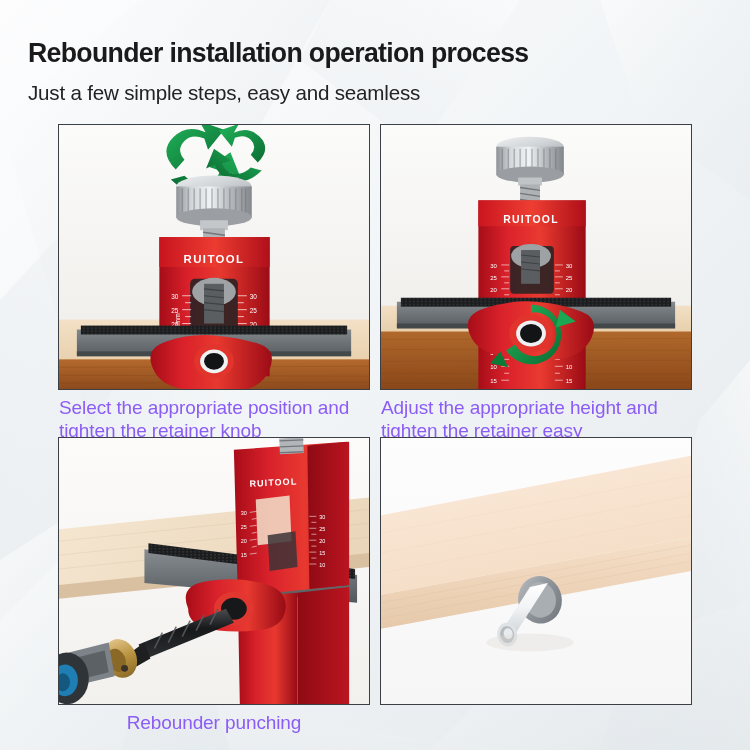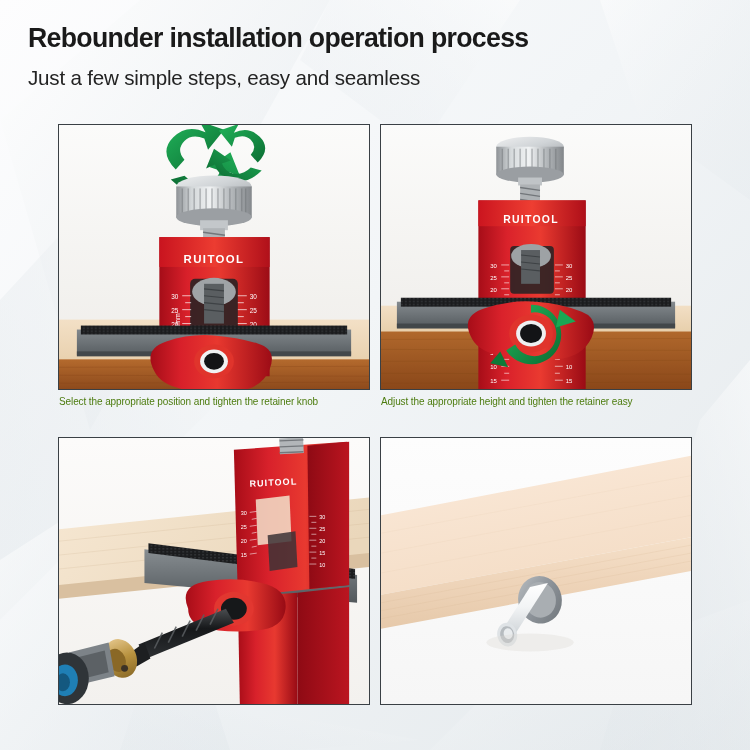--- a/index.html
+++ b/index.html
@@ -5,41 +5,41 @@
   * { margin:0; padding:0; box-sizing:border-box; }
   html,body { width:750px; height:750px; overflow:hidden; }
   body {
     font-family:"Liberation Sans", sans-serif;
     background:#eef1f3;
     position:relative;
   }
   
   #bg { position:absolute; inset:0; z-index:0; }
   
-  .header { position:absolute; left:28px; top:22px; z-index:5; }
+  .header { position:absolute; left:28px; top:37px; z-index:5; }
   .title {
     font-size:27.5px; font-weight:bold; color:#1a1a1a;
     letter-spacing:-0.7px; white-space:nowrap;
     font-family:"Liberation Sans", sans-serif;
     transform:scaleX(0.97); transform-origin:left center;
   }
   .subtitle {
     font-size:21px; color:#232323; margin-top:12px;
     letter-spacing:-0.2px; white-space:nowrap;
     transform:scaleX(0.98); transform-origin:left center;
   }
   
   .grid { position:absolute; left:0; top:0; width:750px; height:750px; z-index:4; }
   .cell { position:absolute;padding-left:24px; }
   .frame {
     position:absolute; left:0; top:0; width:100%; height:100%;
     border:1.6px solid #3a4045; background:#fff; overflow:hidden;
   }
   .caption {
-    position:absolute; font-size:10px; color:#4d7c0f;
+    position:absolute; font-size:19px; color:#8b5cf6;
     line-height:1.22; letter-spacing:-0.1px;
   }
   .caption.center { text-align:center; width:100%; }
   
   .scene { display:block; width:100%; height:100%; }
 </style>
 </head>
 <body>
 
 <svg id="bg" viewBox="0 0 750 750" preserveAspectRatio="none">
@@ -601,20 +601,21 @@
 
         <g>
           <polygon points="10,216 50,206 56,240 14,250" fill="#7d8388"></polygon>
           <polygon points="14,222 46,214 50,236 18,244" fill="#5c6165"></polygon>
           <ellipse cx="8" cy="242" rx="22" ry="26" fill="#2f3438"></ellipse>
           <ellipse cx="6" cy="244" rx="13" ry="16" fill="#1f7fb5"></ellipse>
           <ellipse cx="4" cy="246" rx="7" ry="9" fill="#14587f"></ellipse>
         </g>
       </svg>
     </div>
+    <div class="caption center" style="left:0; top:274px;">Rebounder punching</div>
   </div>
 
   <div class="cell" style="left:380px; top:437px; width:312px; height:268px;">
     <div class="frame">
       <svg class="scene" viewBox="0 0 312 268" preserveAspectRatio="xMidYMid slice">
         <defs>
           <linearGradient id="p4bg" x1="0" y1="0" x2="0" y2="1">
             <stop offset="0" stop-color="#fdfdfd"></stop>
               <stop offset="1" stop-color="#f6f6f6"></stop>
           </linearGradient>

